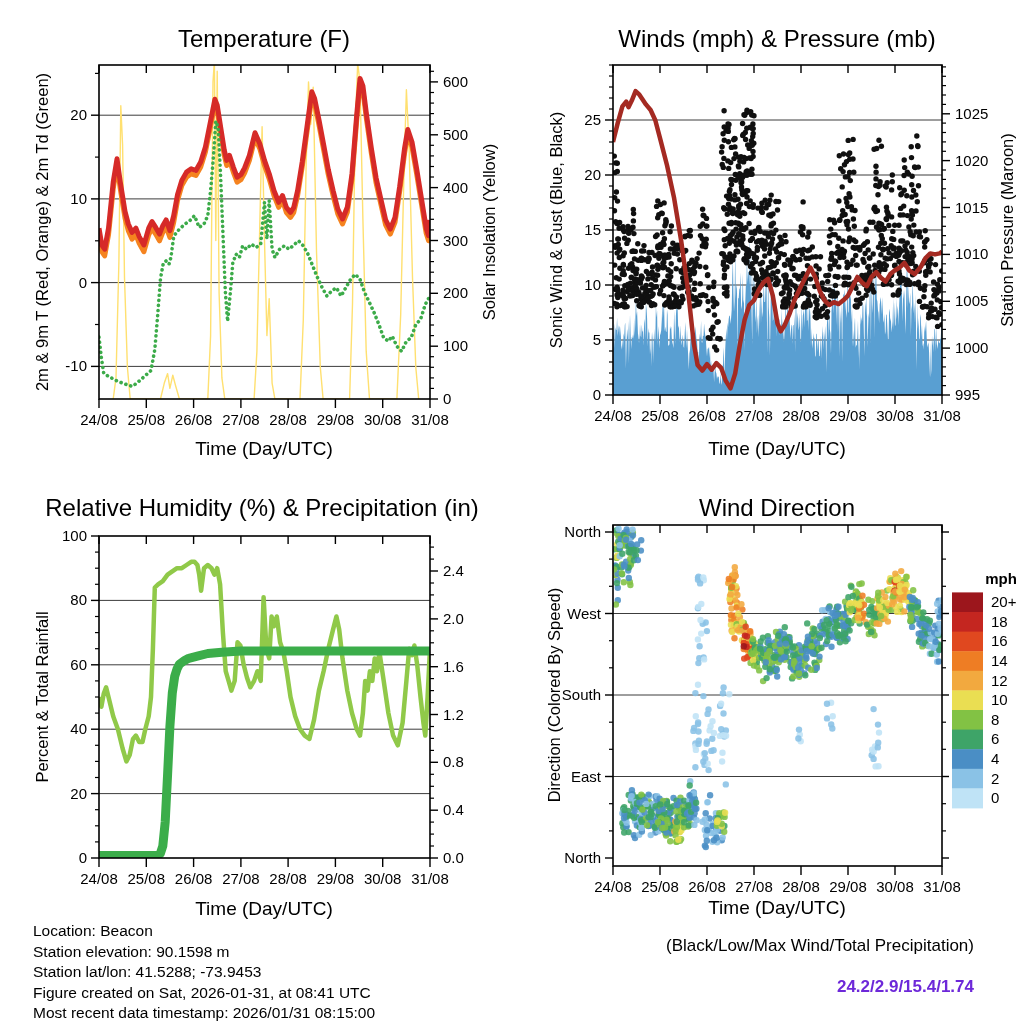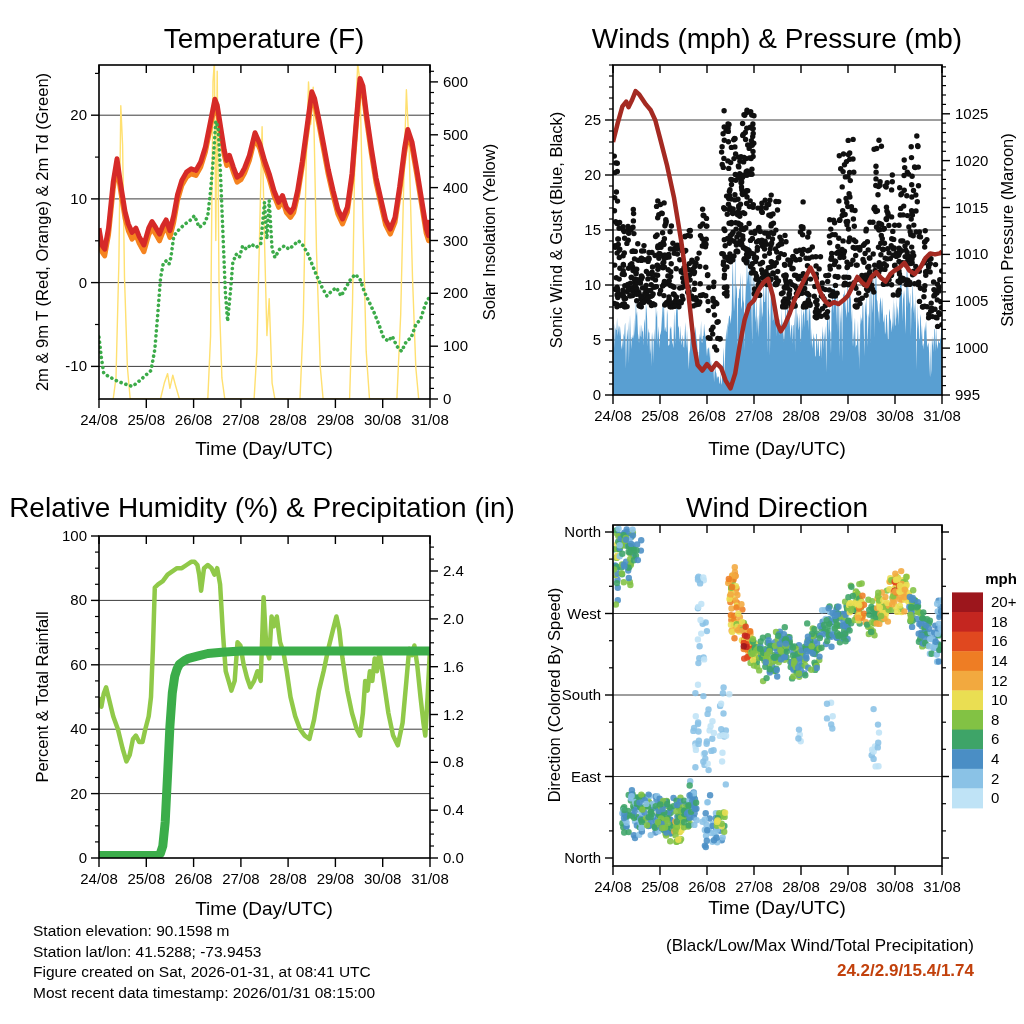--- a/index.html
+++ b/index.html
@@ -2,21 +2,21 @@
 <html><head>
 <meta charset="utf-8">
 <style>
   html,body{margin:0;padding:0;background:#fff;}
   body{width:1024px;height:1024px;position:relative;font-family:"Liberation Sans",sans-serif;color:#000;overflow:hidden;}
   #canvas{position:absolute;left:0;top:0;}
   svg text{font-family:"Liberation Sans",sans-serif;fill:#000;}
   .lbl{position:absolute;white-space:nowrap;}
   .ctr{transform:translate(-50%,-50%);}
   .rot{transform:translate(-50%,-50%) rotate(-90deg);}
-  .title{font-size:28px;}
+  .title{font-size:24px;}
   .xlab{font-size:19px;}
   .ylab{font-size:16.5px;}
   .cbt{font-size:15px;font-weight:bold;}
   #footer{position:absolute;left:33px;top:921px;font-size:15.5px;line-height:20.5px;}
   #extremes{position:absolute;right:50px;top:933px;text-align:right;font-size:17px;line-height:25px;}
   #extremes .vals{font-weight:bold;}
 </style>
 </head>
 <body>
 
@@ -2945,22 +2945,23 @@
 <div class="lbl ctr title" style="left:262px;top:508px">Relative Humidity (%) &amp; Precipitation (in)</div>
 <div class="lbl ctr xlab" style="left:264px;top:909px">Time (Day/UTC)</div>
 <div class="lbl rot ylab" style="left:42px;top:697px">Percent &amp; Total Rainfall</div>
 
 <div class="lbl ctr title" style="left:777px;top:508px">Wind Direction</div>
 <div class="lbl ctr xlab" style="left:777px;top:908px">Time (Day/UTC)</div>
 <div class="lbl rot ylab" style="left:554px;top:695px">Direction (Colored By Speed)</div>
 <div class="lbl ctr cbt" style="left:1001px;top:578px">mph</div>
 
 <div id="footer">
+  <div>Location: Beacon</div>
   <div>Station elevation: 90.1598 m</div>
   <div>Station lat/lon: 41.5288; -73.9453</div>
   <div>Figure created on Sat, 2026-01-31, at 08:41 UTC</div>
   <div>Most recent data timestamp: 2026/01/31 08:15:00</div>
 </div>
 
 <div id="extremes">
   <div>(Black/Low/Max Wind/Total Precipitation)</div>
-  <div class="vals" style="color: #c2410c;">24.2/2.9/15.4/1.74</div>
+  <div class="vals" style="color: #6d28d9; margin-top: 16px;">24.2/2.9/15.4/1.74</div>
 </div>
 
 </body></html>

